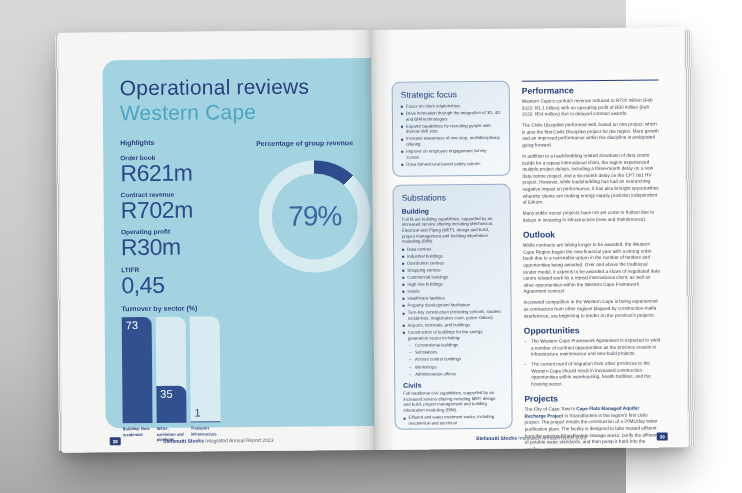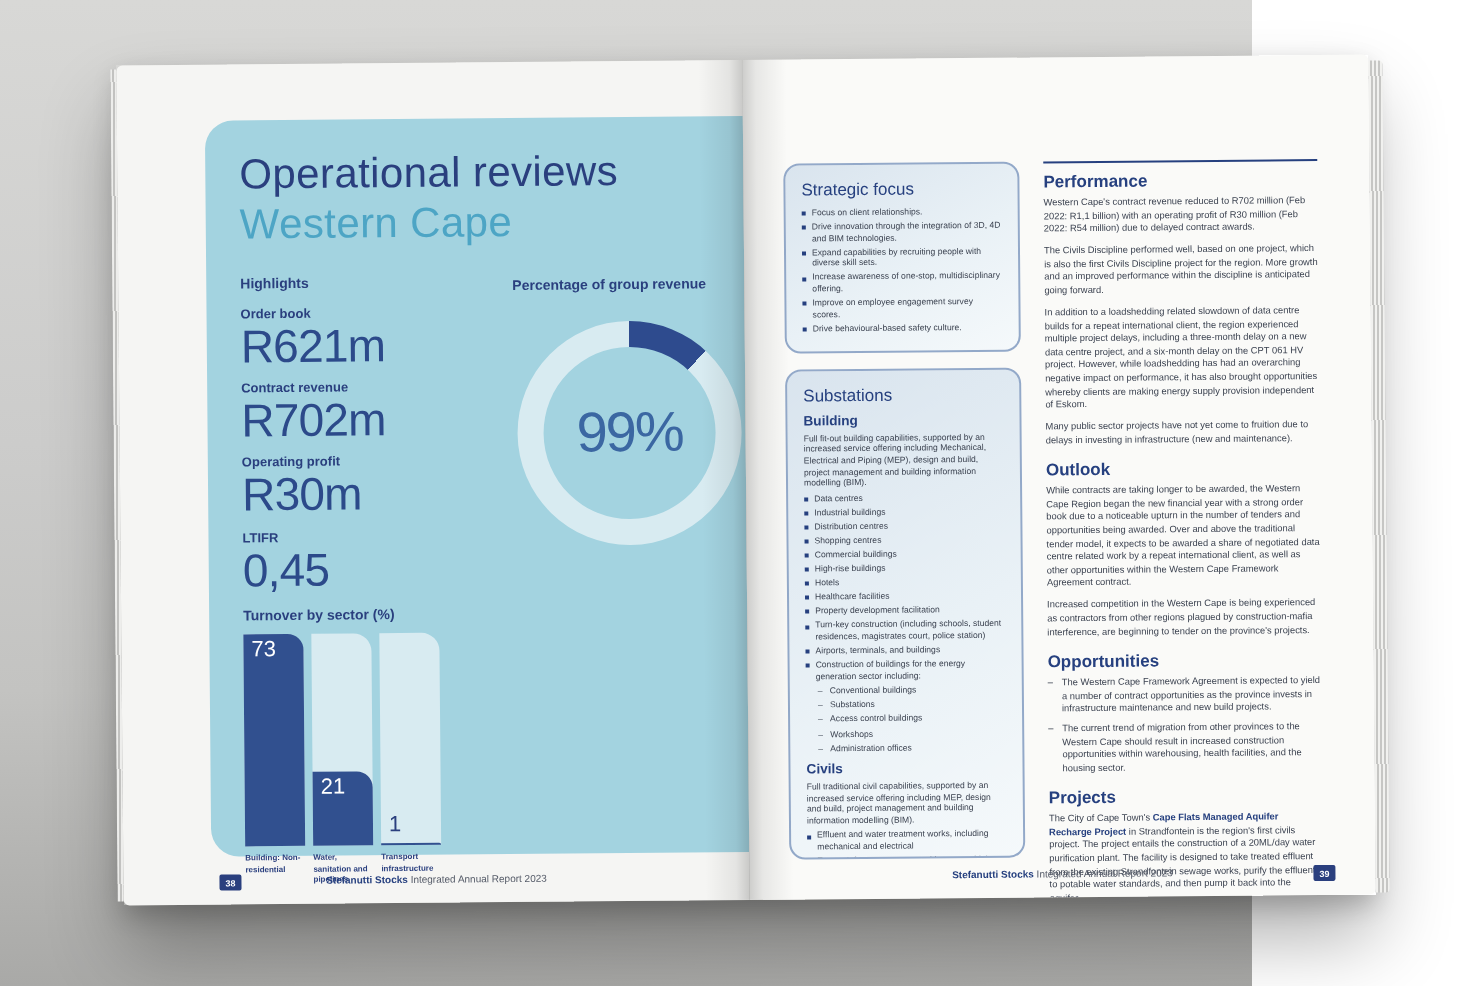--- a/index.html
+++ b/index.html
@@ -137,39 +137,39 @@
                 <div class="bar-col">
                   <div class="bar-track">
                     <div class="bar-fill" style="height: 100%;"></div>
                     <span class="bar-val inside" style="bottom: calc(100% - 14px);">73</span>
                   </div>
                   <div class="bar-cat">Building: Non-residential</div>
                 </div>
                 <div class="bar-col">
                   <div class="bar-track">
                     <div class="bar-fill" style="height: 35.6164%;"></div>
-                    <span class="bar-val inside" style="bottom: calc(35.6164% - 14px);">21</span>
+                    <span class="bar-val inside" style="bottom: calc(35.6164% - 14px);">35</span>
                   </div>
                   <div class="bar-cat">Water, sanitation and pipelines</div>
                 </div>
                 <div class="bar-col">
                   <div class="bar-track">
                     <div class="bar-fill" style="height: 1.36986%;"></div>
                     <span class="bar-val above" style="bottom: calc(1.36986% + 3px);">1</span>
                   </div>
                   <div class="bar-cat">Transport infrastructure</div>
                 </div>
               </div>
           </div>
 
           <div class="col-donut">
             <div class="donut-title">Percentage of group revenue</div>
             <div class="donut" style="background: conic-gradient(rgb(46, 75, 142) 0deg, rgb(46, 75, 142) 12%, rgb(216, 235, 241) 12%, rgb(216, 235, 241) 100%);">
               <div class="donut-hole">
-                <div class="donut-center">99%</div>
+                <div class="donut-center">79%</div>
               </div>
             </div>
           </div>
         </div>
       </div>
 
       <div class="page-num-badge badge-left">38</div>
       <div class="footer-text">
         <span class="brand">Stefanutti Stocks</span>
         <span>Integrated Annual Report 2023</span>

